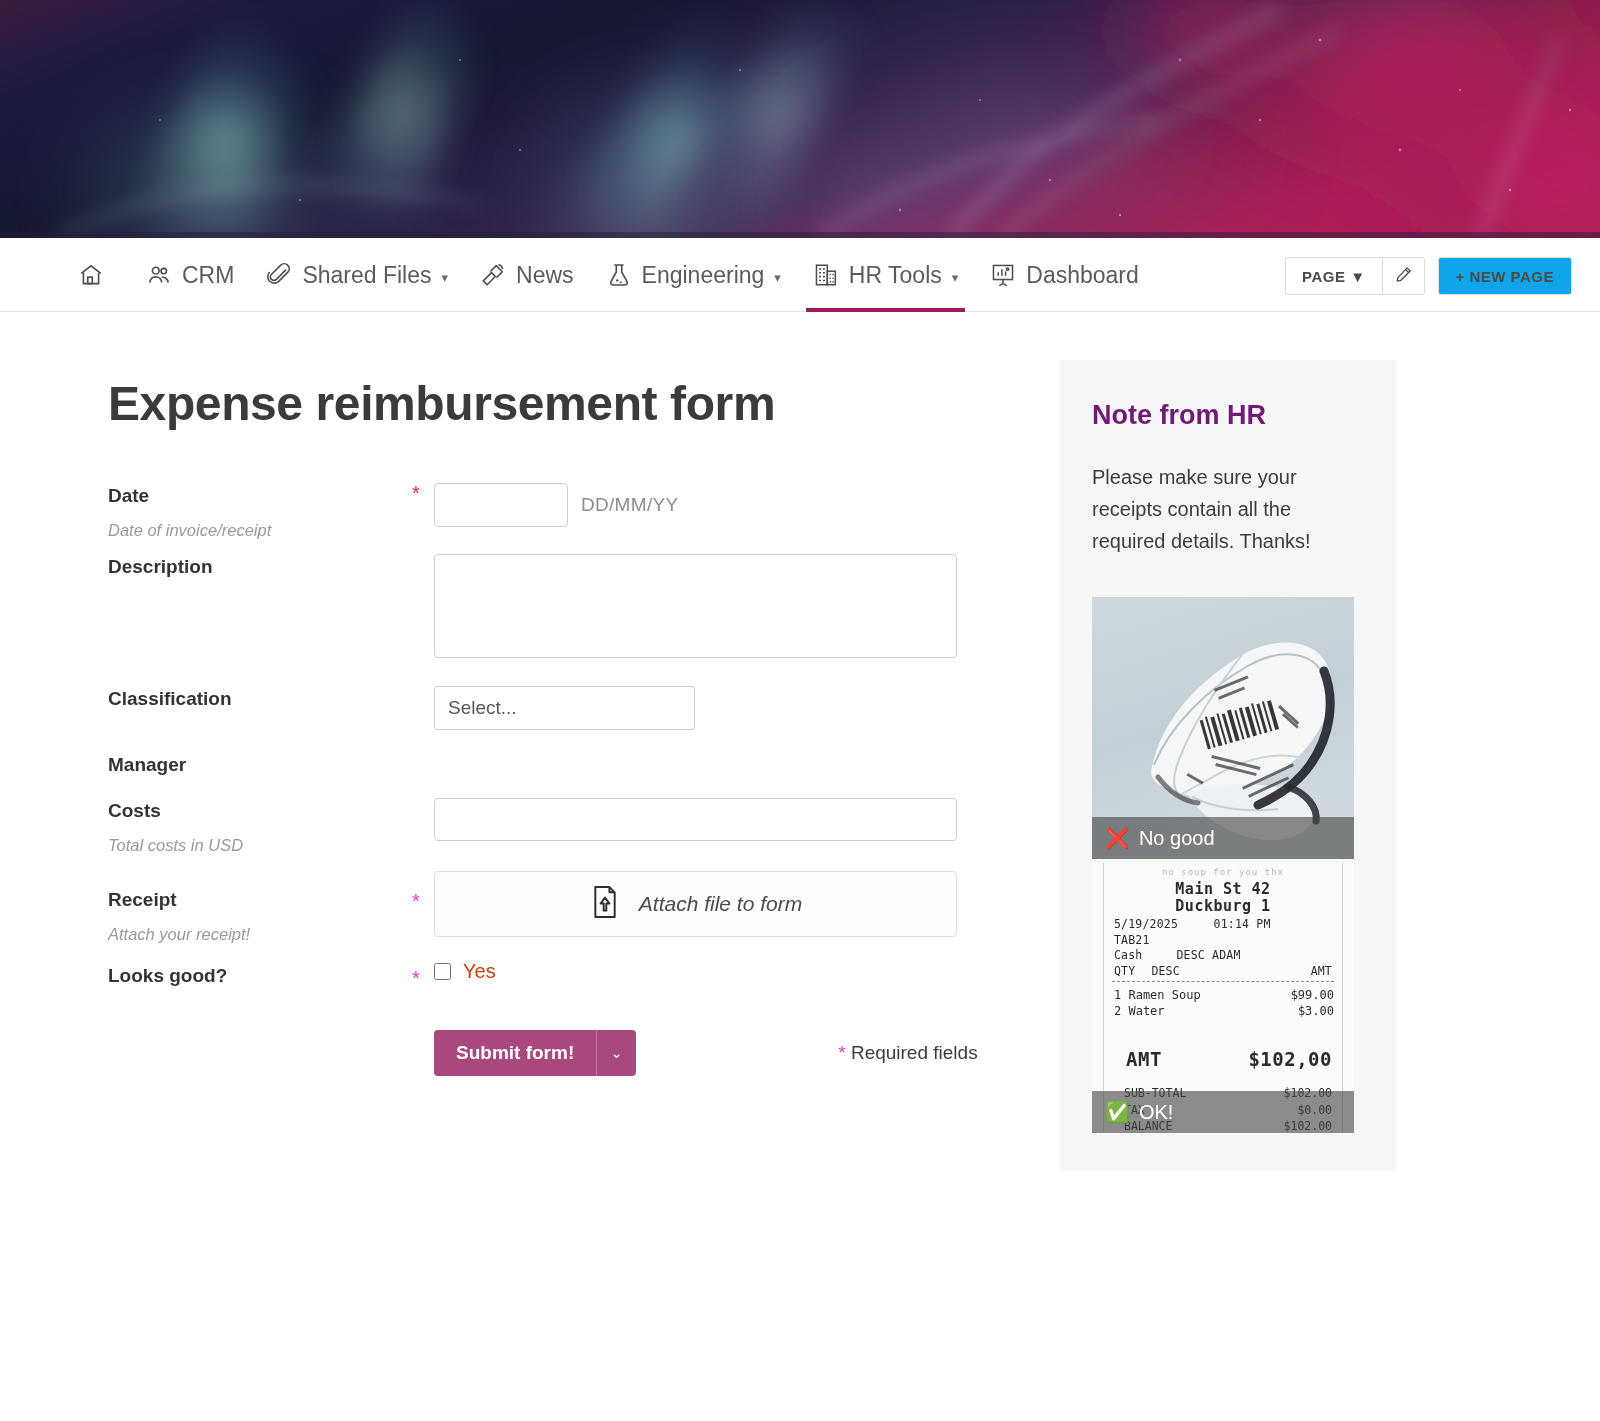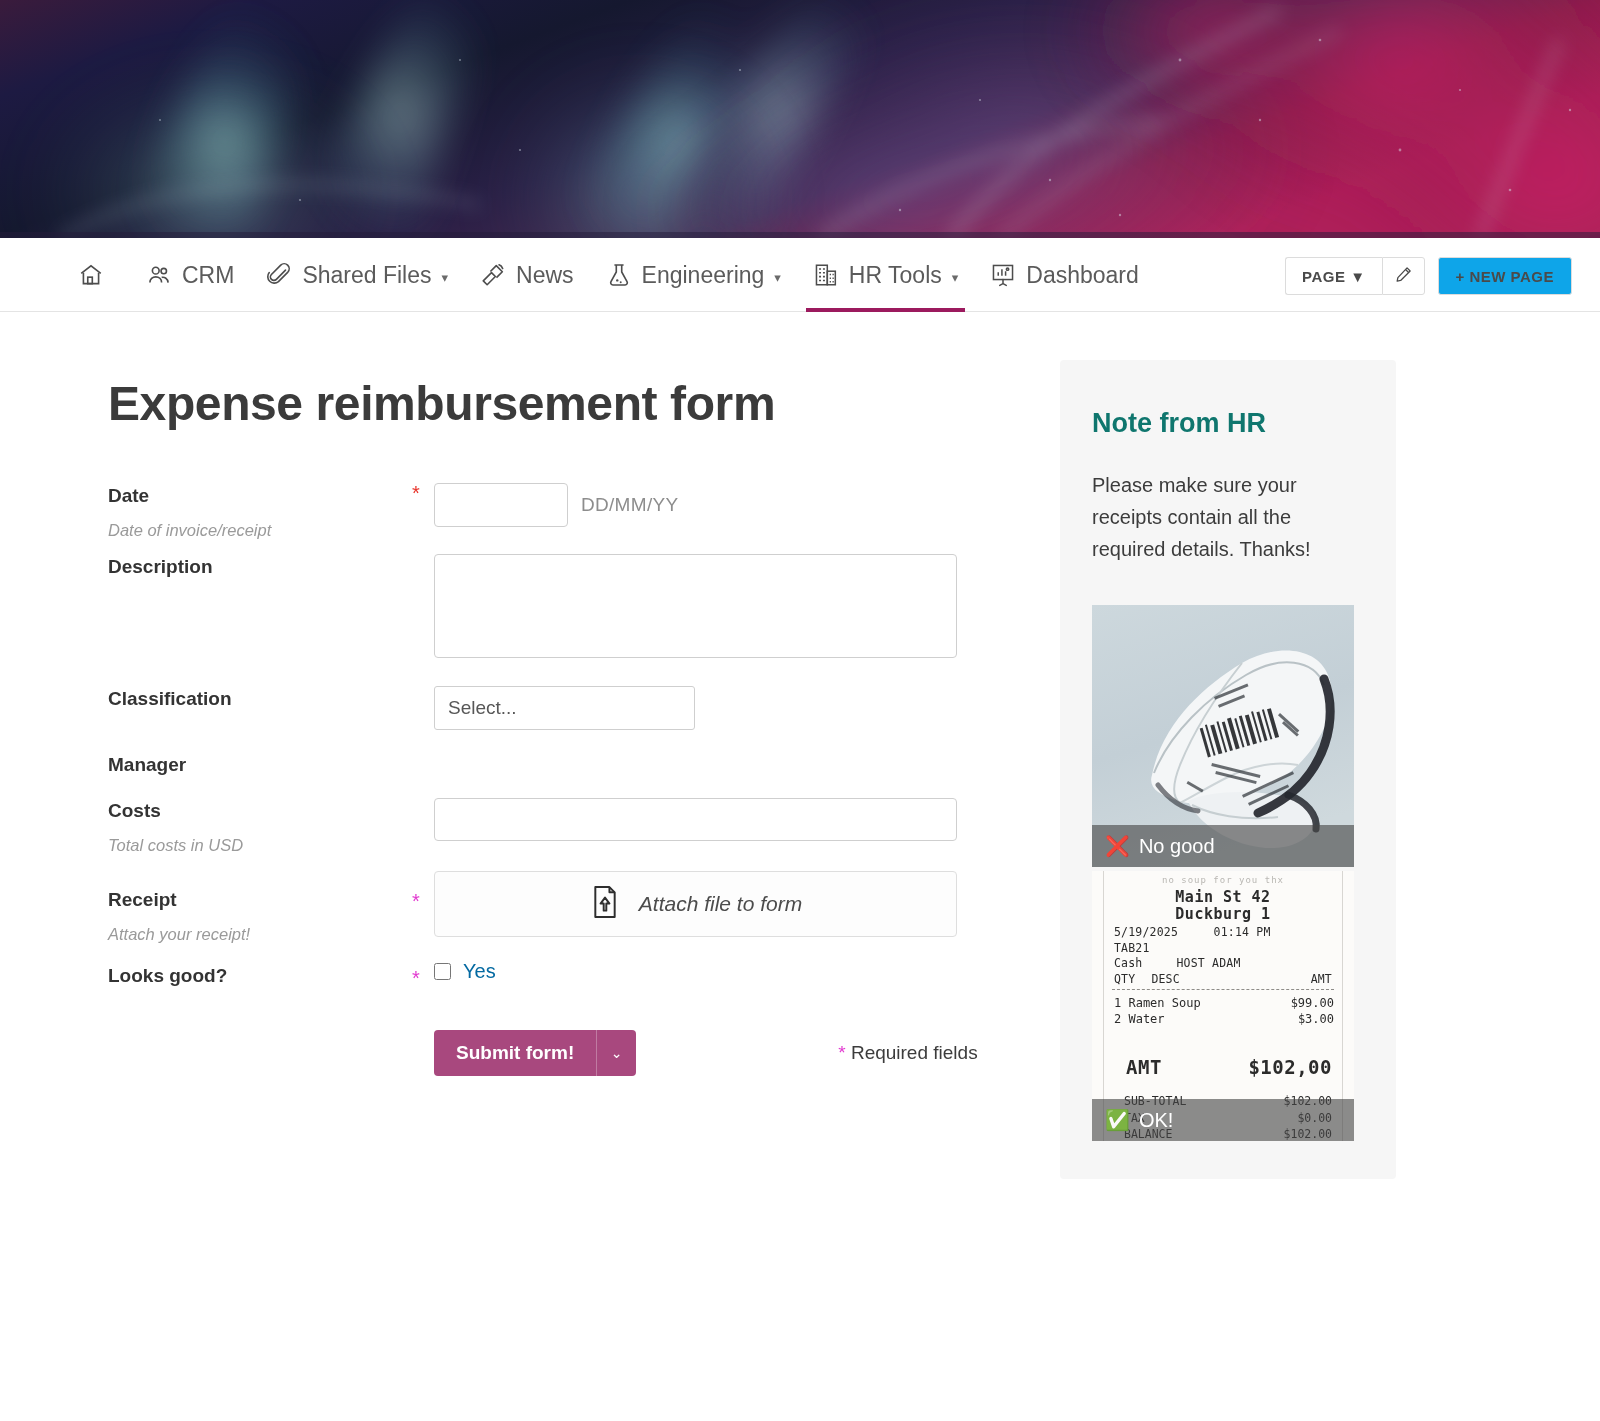--- a/index.html
+++ b/index.html
@@ -182,21 +182,21 @@
     gap:18px;
     cursor:pointer;
   }
   .attach-box .alabel {
     font-size:21px;
     font-style:italic;
     color:#4c4c4c;
   }
   .checkline { display:flex; align-items:center; gap:12px; }
   .checkline input { width:17px; height:17px; margin:0; cursor:pointer; }
-  .checkline .ylbl { font-size:20px; color:#0369a1; }
+  .checkline .ylbl { font-size:20px; color:#c2410c; }
 
   .actions { display:flex; align-items:center; margin-top:42px; }
   .submit-wrap {
     display:flex;
     background:#a8487e;
     border-radius:4px;
     overflow:hidden;
     cursor:pointer;
   }
   .submit-main {
@@ -222,24 +222,24 @@
   .reqnote .star { color:#e23ad0; }
 
   
   .note-card {
     width:336px;
     background:#f6f6f6;
     border-radius:4px;
     padding:36px 32px 38px 32px;
   }
   .note-card h2 {
-    margin:12px 0 30px 0;
+    margin:4px 0 30px 0;
     font-size:27px;
     font-weight:bold;
-    color:#0f766e;
+    color:#701a75;
   }
   .note-card p {
     margin:0 0 40px 0;
     font-size:20px;
     line-height:1.6;
     color:#3c3c3c;
   }
   .thumb {
     position:relative;
     width:262px;
@@ -664,21 +664,21 @@
 
           <div class="r-meta">
             <div class="rowline">
               <span>5/19/2025</span>
               <span>01:14 PM</span>
               <span style="width:26px"></span>
             </div>
             <div>TAB21</div>
             <div class="rowline" style="justify-content:flex-start;gap:34px;">
               <span>Cash</span>
-              <span>HOST ADAM</span>
+              <span>DESC ADAM</span>
             </div>
             <div class="rowline">
               <span>QTY</span>
               <span style="margin-right:auto;margin-left:16px;">DESC</span>
               <span>AMT</span>
             </div>
           </div>
 
           <div class="r-dash"></div>
 

